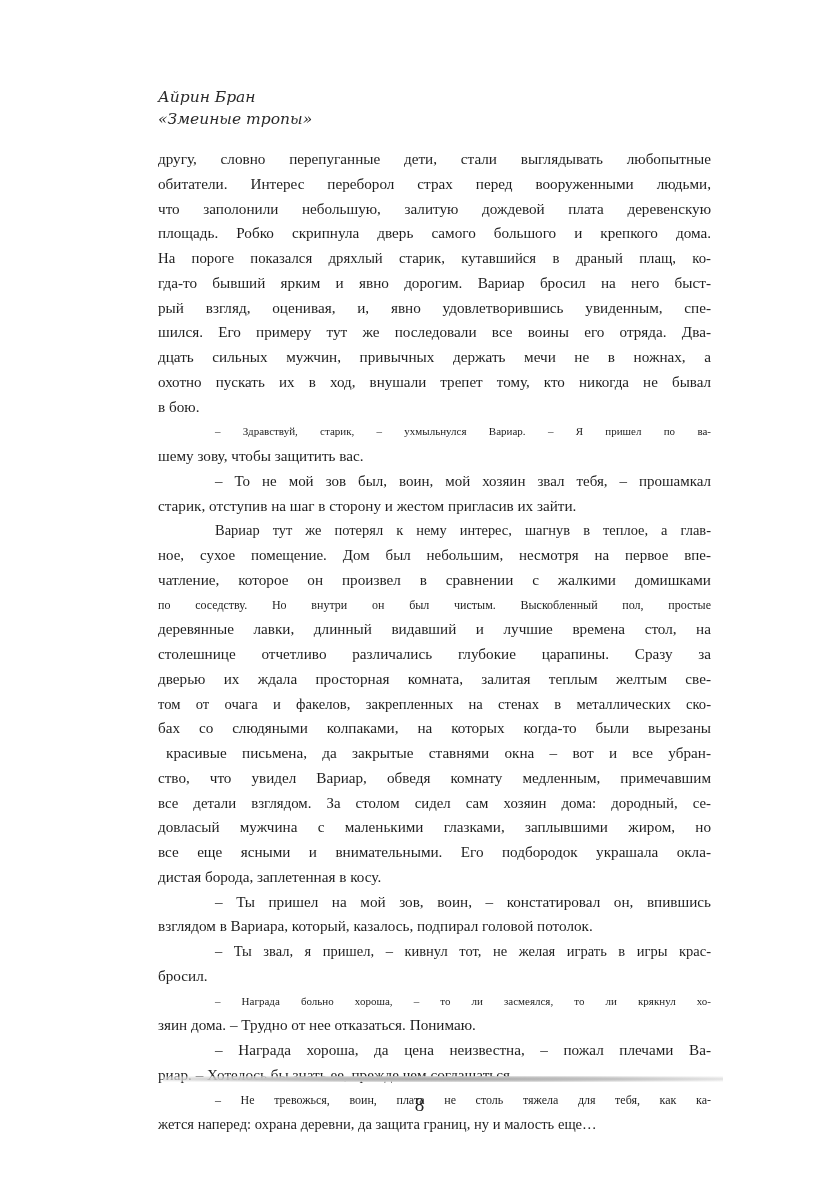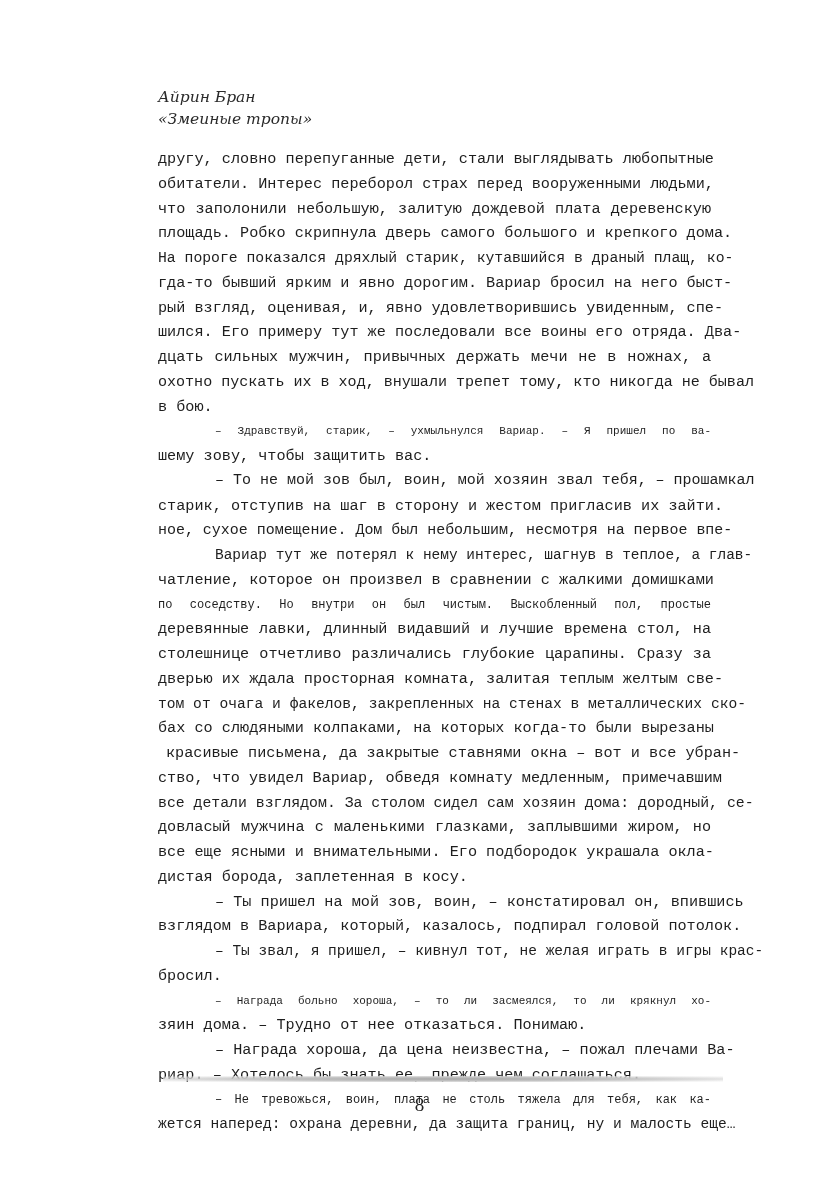--- a/index.html
+++ b/index.html
@@ -1,19 +1,19 @@
 <!DOCTYPE html>
 <html><head>
 <meta charset="utf-8">
 <style>
   html, body { margin: 0; padding: 0; background: #ffffff; }
   body { width: 839px; height: 1190px; position: relative; overflow: hidden; }
   .page { position: absolute; left: 0; top: 0; width: 839px; height: 1024px; background: #fff; }
   .header { position: absolute; left: 158px; top: 86px; font-family: "DejaVu Serif", serif; font-style: italic; font-size: 15.5px; line-height: 22px; color: #2a2a2a; }
-  .body-text { position: absolute; left: 158px; top: 147px; width: 553px; font-family: Liberation Mono, monospace; font-size: 15.2px; line-height: 24.75px; color: #1e1e1e; }
+  .body-text { position: absolute; left: 158px; top: 147px; width: 553px; font-family: Liberation Serif, serif; font-size: 15.2px; line-height: 24.75px; color: #1e1e1e; }
   .line { display: block; white-space: nowrap; text-align: justify; text-align-last: justify; height: 24.75px; overflow: visible; }
   .line.last { text-align-last: left; }
   .line.indent { padding-left: 57px; }
   .rule { position: absolute; left: 163px; top: 1076px; width: 560px; height: 6px;
           background: radial-gradient(ellipse at center, #a8a8a8 0%, #c4c4c4 45%, rgba(230,230,230,0.6) 80%, rgba(255,255,255,0) 100%); }
   .page-number { position: absolute; left: 0; width: 839px; top: 1094px; text-align: center; font-family: "Liberation Serif", serif; font-size: 19px; color: #222; }
 </style>
 </head>
 <body>
 
@@ -32,22 +32,22 @@
       <span class="line" style="display: block;">гда-то бывший ярким и явно дорогим. Вариар бросил на него быст-</span>
       <span class="line" style="display: block;">рый взгляд, оценивая, и, явно удовлетворившись увиденным, спе-</span>
       <span class="line" style="display: block;">шился. Его примеру тут же последовали  все воины его отряда. Два-</span>
       <span class="line" style="display: block;">дцать сильных мужчин, привычных держать мечи не в ножнах, а</span>
       <span class="line" style="display: block; font-size: 15.06px;">охотно пускать их в ход, внушали трепет тому, кто никогда не бывал</span>
       <span class="line last" style="display: block;">в бою.</span>
       <span class="line indent" style="display: block; font-size: 11px;">– Здравствуй, старик, – ухмыльнулся Вариар. – Я пришел по ва-</span>
       <span class="line last" style="display: block;">шему зову, чтобы защитить вас.</span>
       <span class="line indent" style="display: block; font-size: 14.99px;">– То не мой зов был, воин, мой хозяин звал тебя, – прошамкал</span>
       <span class="line last" style="display: block;">старик, отступив на шаг в сторону и жестом пригласив их зайти.</span>
+      <span class="line indent" style="display: block; font-size: 14.44px;">Вариар тут же потерял к нему интерес, шагнув в теплое, а глав-</span>
       <span class="line" style="display: block; font-size: 14.96px;">ное, сухое помещение. Дом был небольшим, несмотря на первое впе-</span>
-      <span class="line indent" style="display: block; font-size: 14.44px;">Вариар тут же потерял к нему интерес, шагнув в теплое, а глав-</span>
       <span class="line" style="display: block;">чатление, которое он произвел в сравнении с жалкими домишками</span>
       <span class="line" style="display: block; font-size: 12px;">по соседству. Но внутри он был чистым. Выскобленный пол, простые</span>
       <span class="line" style="display: block;">деревянные лавки, длинный видавший и лучшие времена стол, на</span>
       <span class="line" style="display: block;">столешнице отчетливо различались глубокие царапины. Сразу за</span>
       <span class="line" style="display: block;">дверью их ждала просторная комната, залитая теплым желтым све-</span>
       <span class="line" style="display: block; font-size: 14.64px;">том от очага и факелов, закрепленных на стенах в металлических ско-</span>
       <span class="line" style="display: block;">бах со слюдяными колпаками, на которых когда-то были вырезаны</span>
       <span class="line" style="display: block; margin-left: 8px;">красивые письмена, да закрытые ставнями окна – вот и все убран-</span>
       <span class="line" style="display: block; font-size: 15.17px;">ство, что увидел Вариар, обведя комнату медленным, примечавшим</span>
       <span class="line" style="display: block; font-size: 14.82px;">все детали взглядом. За столом сидел сам хозяин дома: дородный, се-</span>

